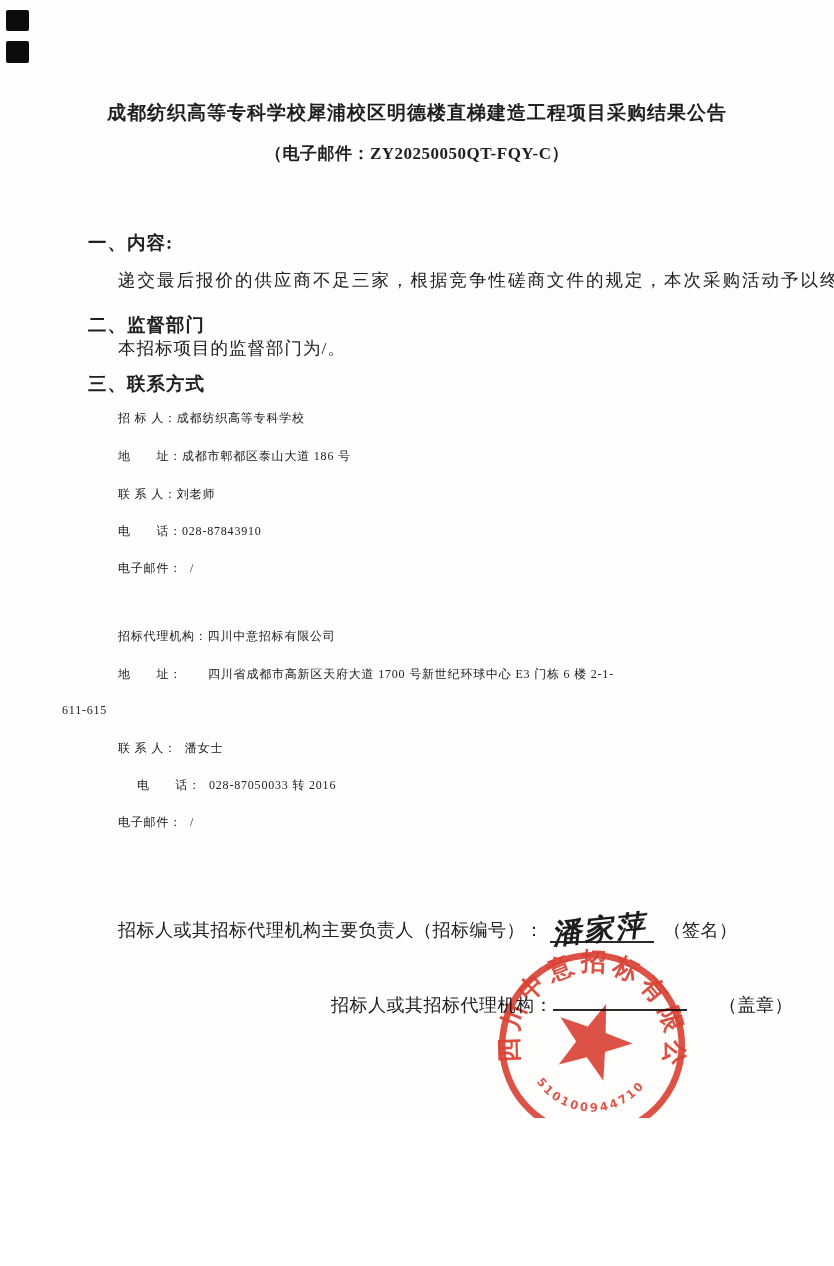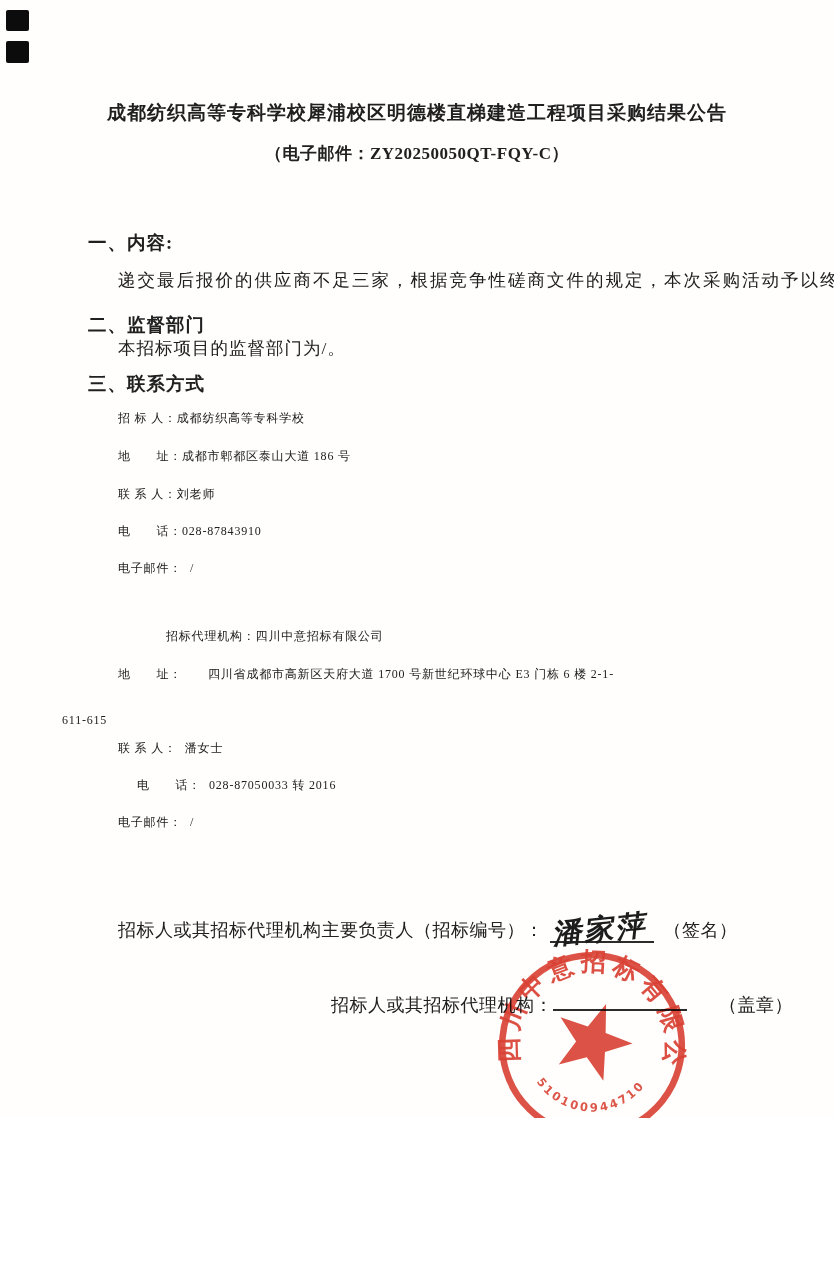--- a/index.html
+++ b/index.html
@@ -27,21 +27,21 @@
   }
   .h1 { top:230px; } .h2 { top:312px; } .h3 { top:371px; }
 
   .par { position:absolute; left:118px; font-size:17.5px; white-space:nowrap; }
   .p1 { top:268px; letter-spacing:2px; }
   .p2 { top:336px; letter-spacing:1px; }
 
   .row { position:absolute; left:118px; font-size:12px; letter-spacing:0.8px; white-space:nowrap; }
   .r-t-name  { top:410px; } .r-t-addr { top:448px; } .r-t-contact { top:486px; }
   .r-t-phone { top:523px; } .r-t-email { top:560px; }
-  .r-a-name  { top:628px;margin-left:48px; } .r-a-addr { top:666px; } .r-a-addr2 { top:703px; left:62px;margin-top:10px; }
+  .r-a-name  { top:628px; } .r-a-addr { top:666px; } .r-a-addr2 { top:703px; left:62px; }
   .r-a-contact { top:740px; } .r-a-phone { top:777px;margin-left:19px; } .r-a-email { top:814px; }
   .val-gap { margin-left:8px; }
   .val-gap-wide { margin-left:26px; }
 
   .sign-row { position:absolute; left:118px; top:916px; font-size:18px; letter-spacing:0.5px; white-space:nowrap; }
   .sig-box {
     display:inline-block; width:104px; text-align:center;
     border-bottom:2px solid #2b2b2b; vertical-align:baseline; margin:0 6px;
   }
   .signature {

